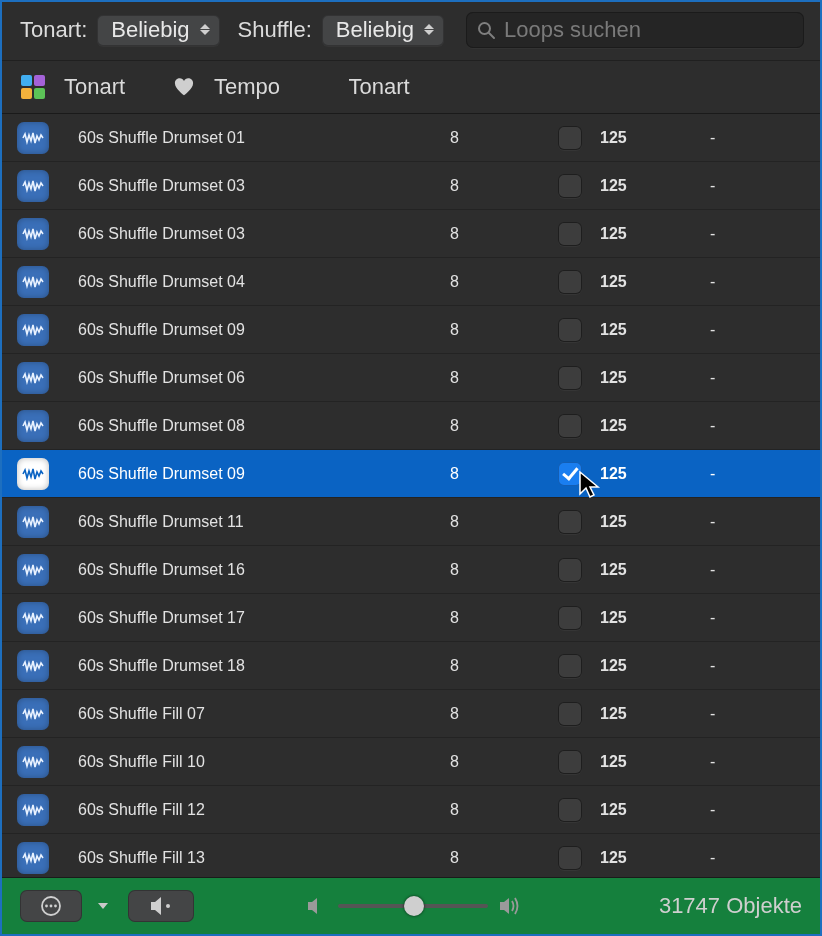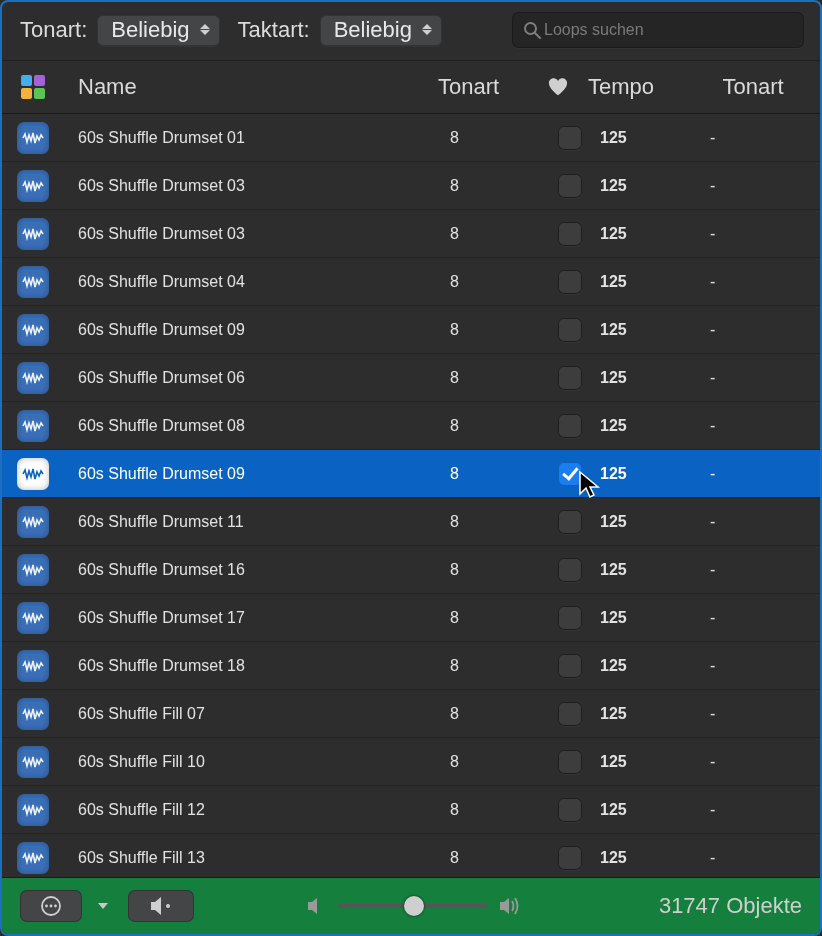--- a/index.html
+++ b/index.html
@@ -11,21 +11,21 @@
     font-family: -apple-system, "Helvetica Neue", Arial, sans-serif;
     color: #d8d8d8;
     overflow: hidden;
     -webkit-font-smoothing: antialiased;
   }
   .window {
     box-sizing: border-box;
     width: 822px;
     height: 936px;
     border: 2px solid #1d6fbf;
-    border-radius: 8px;
+    border-radius: 0;
     background: #2d2d2d;
     display: flex;
     flex-direction: column;
     position: relative;
     overflow: hidden;
   }
 
   
   .toolbar {
     display: flex;
@@ -81,21 +81,22 @@
     height: 36px;
     min-width: 272px;
     padding: 0 10px;
   }
   .search svg { flex: 0 0 auto; }
   .search-input {
     background: transparent;
     border: none;
     outline: none;
     color: #d0d0d0;
-    font-size: 16px;
+    font-size: 22px;
+    margin-left: 6px;
     width: 100%;
   }
   .search-input::placeholder { color: #7a7a7a; }
 
   
   .thead {
     display: flex;
     align-items: center;
     height: 52px;
     font-size: 22px;
@@ -245,21 +246,21 @@
   <div class="toolbar">
     <span class="toolbar-label">Tonart:</span>
     <div class="select">
       <span class="select-text">Beliebig</span>
       <span class="select-arrows">
         <span class="arrow-shape arrow-up"></span>
         <span class="arrow-shape arrow-down"></span>
       </span>
     </div>
 
-    <span class="toolbar-label" style="margin-left:8px;">Taktart:</span>
+    <span class="toolbar-label" style="margin-left:8px;">Shuffle:</span>
     <div class="select">
       <span class="select-text">Beliebig</span>
       <span class="select-arrows">
         <span class="arrow-shape arrow-up"></span>
         <span class="arrow-shape arrow-down"></span>
       </span>
     </div>
 
     <div class="search">
       <svg width="20" height="20" viewBox="0 0 20 20">
@@ -272,21 +273,20 @@
 
   <div class="thead">
     <div class="th-icon">
       <div class="filter-icon">
         <span class="fi1"></span>
           <span class="fi2"></span>
           <span class="fi3"></span>
           <span class="fi4"></span>
       </div>
     </div>
-    <div class="th-name">Name</div>
     <div class="th-beats">Tonart</div>
     <div class="th-fav">
       <svg width="22" height="20" viewBox="0 0 24 22">
         <path d="M12 20 C12 20 2 13 2 6.8 C2 3.6 4.6 1.5 7.4 1.5 C9.4 1.5 11 2.7 12 4.3 C13 2.7 14.6 1.5 16.6 1.5 C19.4 1.5 22 3.6 22 6.8 C22 13 12 20 12 20 Z" fill="#cfcfcf"></path>
       </svg>
     </div>
     <div class="th-tempo">Tempo</div>
     <div class="th-tonart">Tonart</div>
   </div>
 

